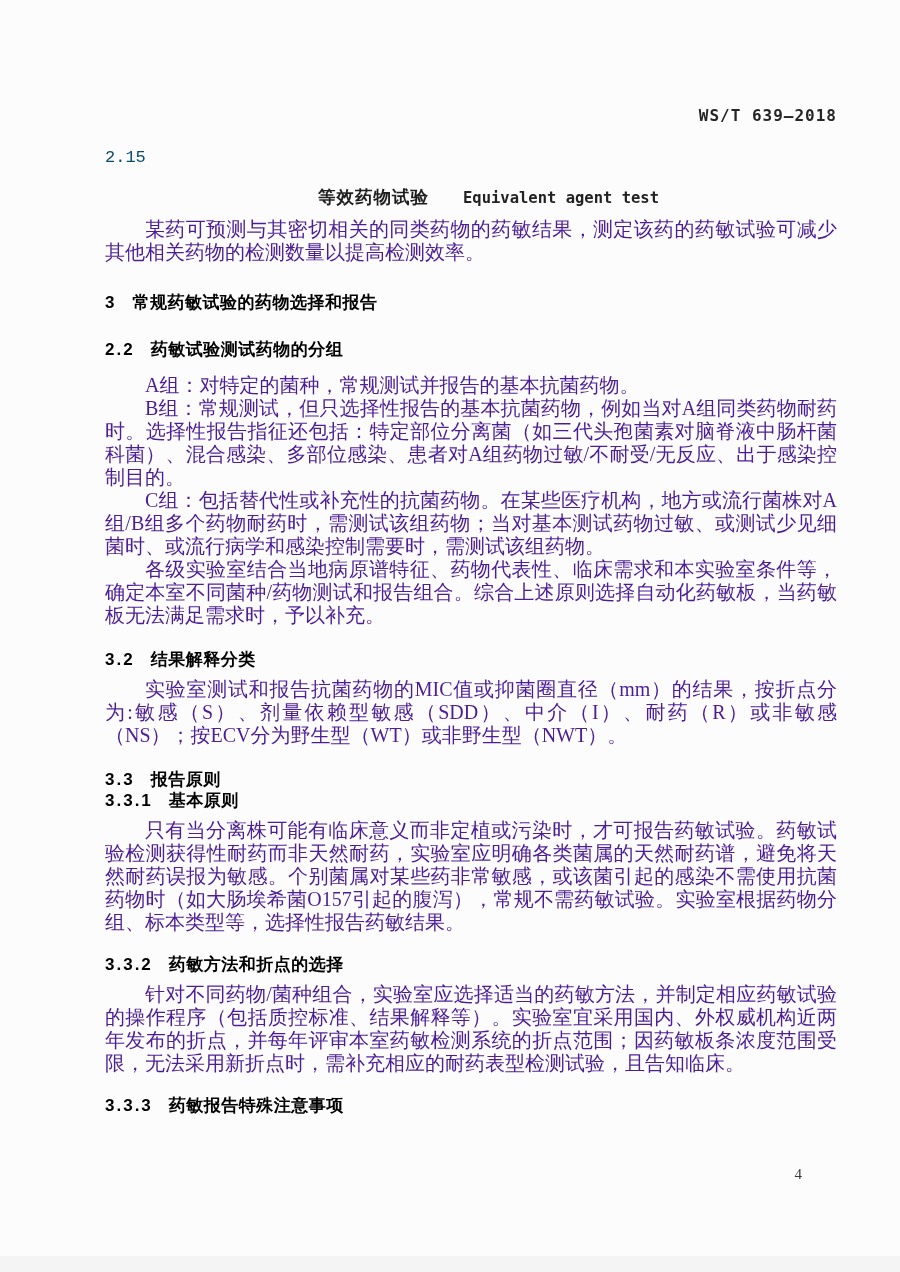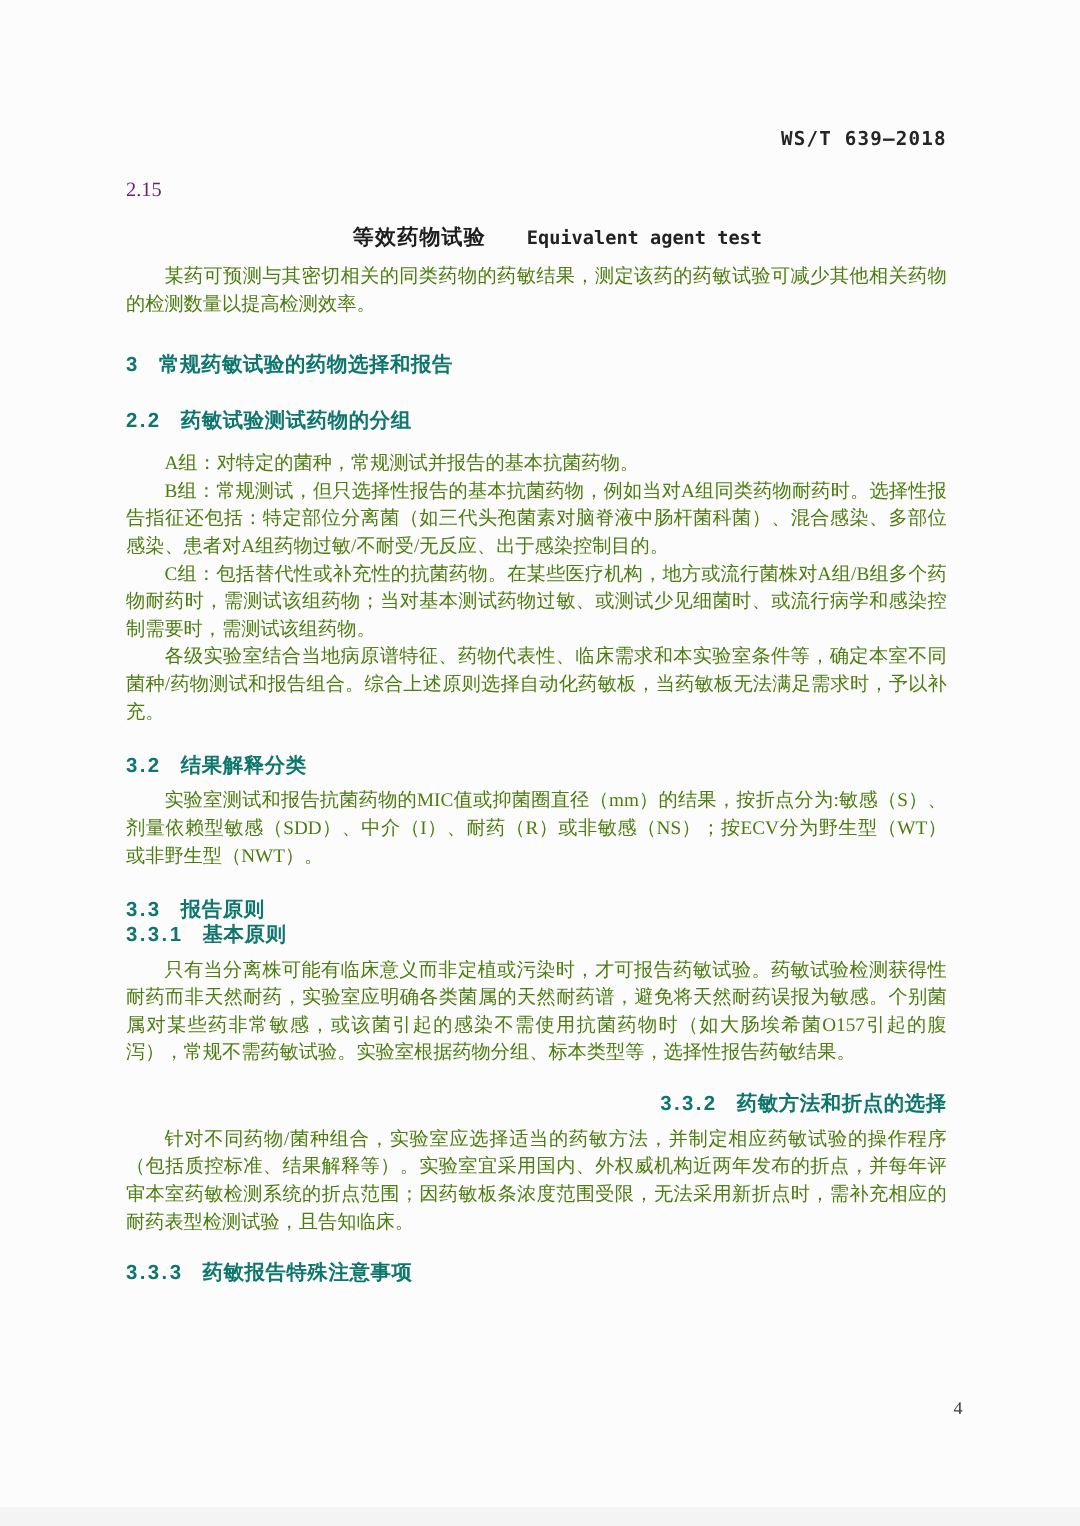--- a/index.html
+++ b/index.html
@@ -6,37 +6,37 @@
   html, body { background: #f4f4f4; }
   .page {
     position: relative;
     width: 900px;
     height: 1256px;
     margin: 0 auto;
     background: #fcfcfc;
     color: #2e2e2e;
     overflow: hidden;
     font-family: "Liberation Serif", "DejaVu Serif", serif;
-    padding: 106px 111px 0 105px;
+    padding: 106px 63px 0 105px;
   }
   .doc-header {
     text-align: right;
     font-family: "DejaVu Sans Mono", "Liberation Mono", monospace;
     font-size: 16px;
     font-weight: 600;
     letter-spacing: 1px;
     color: #252525;
     line-height: 20px;
   }
   .clause-number {
     margin-top: 22px;
-    font-family: Liberation Serif, serif;
+    font-family: Liberation Mono, monospace;
     font-size: 17px;
     line-height: 20px;
-    color: #701a75;
+    color: #0c4a6e;
   }
   .term-row {
     margin-top: 17px;
     padding-left: 35px;
     line-height: 24px;
     text-align: center;
   }
   .term-zh {
     font-family: "Liberation Sans", "DejaVu Sans", sans-serif;
     font-weight: 700;
@@ -46,42 +46,42 @@
   }
   .term-en {
     font-family: "DejaVu Sans Mono", "Liberation Mono", monospace;
     font-weight: 600;
     font-size: 15.5px;
     margin-left: 30px;
     color: #222;
   }
   .para {
     margin-top: 8px;
-    font-size: 16px;
+    font-size: 20px;
     line-height: 23px;
     text-align: justify;
     text-indent: 2em;
-    color: #4d7c0f;
+    color: #4c1d95;
   }
   .para.flow { margin-top: 0; }
   .heading {
     font-family: "Liberation Sans", "DejaVu Sans", sans-serif;
     font-weight: 700;
     font-size: 17px;
     line-height: 21px;
-    color: #0f766e;
+    color: #000000;
     letter-spacing: 0.5px;
   }
   .heading .sec-num { margin-right: 16px; letter-spacing: 2px; }
   .h-chapter  { margin-top: 28px; }
   .h-sub      { margin-top: 26px; }
   .h-32       { margin-top: 22px; }
   .h-33       { margin-top: 22px; }
   .h-331      { }
-  .h-332      { margin-top: 20px; text-align: right; }
+  .h-332      { margin-top: 20px; }
   .h-333      { margin-top: 20px; }
   .page-number {
     position: absolute;
     top: 1166px;
     right: 98px;
     font-size: 15px;
     color: #3a3a3a;
     font-family: "Liberation Serif", "DejaVu Serif", serif;
   }
 </style>

